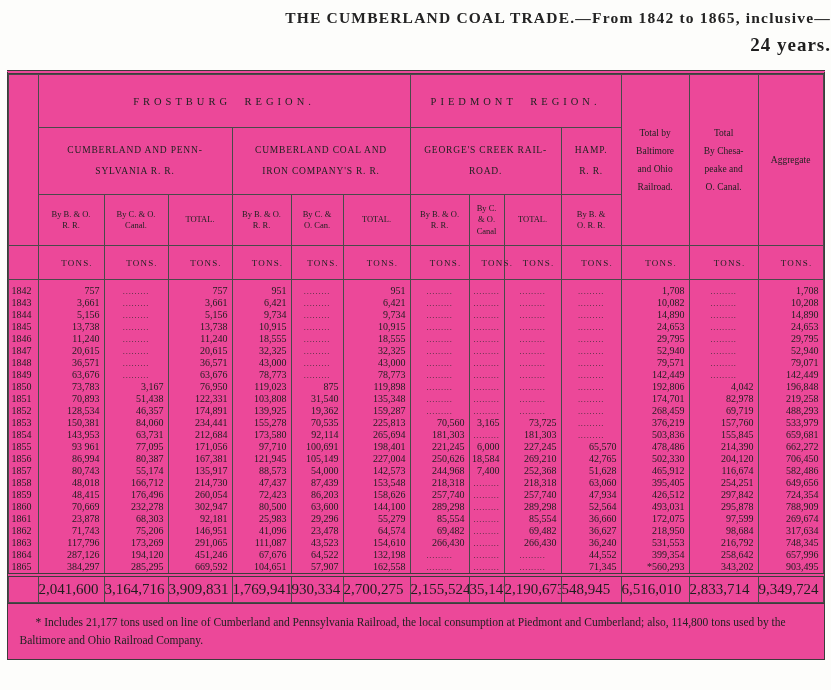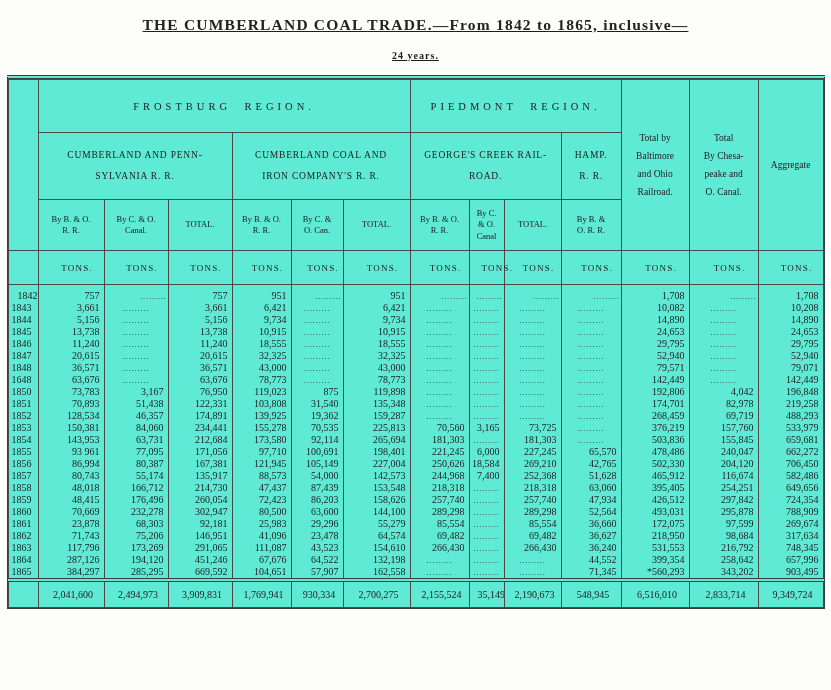--- a/index.html
+++ b/index.html
@@ -3,33 +3,33 @@
 <meta charset="utf-8">
 <style>
   html, body {
     margin: 0; padding: 0;
     width: 831px; height: 690px;
     background: #fdfdfb;
     color: #1e1e1e;
     font-family: "Liberation Serif", "DejaVu Serif", serif;
     overflow: hidden;
   }
-  .title-block { text-align: center; padding-top: 16px; text-decoration: underline; }
+  .title-block { text-align: right; padding-top: 9px; }
   .title-line1 {
     font-size: 15.5px; font-weight: bold; letter-spacing: 1.2px; color: #232323;
   }
-  .title-line2 { font-size: 10px; font-weight: bold; margin-top: 16px; letter-spacing: 1px; }
+  .title-line2 { font-size: 19px; font-weight: bold; margin-top: 7px; letter-spacing: 1px; }
 
   .table-frame {
     width: 818px;
     margin: 14px auto 0 auto;
     box-sizing: border-box;
     border: 1.5px solid #3c3c3c;
     border-top: 4px double #3c3c3c;
-    background: #5eead4;
+    background: #ec4899;
   }
   table {
     border-collapse: collapse;
     table-layout: fixed;
     width: 815px;
   }
   th {
     border: 1px solid #4a4a4a;
     font-weight: normal;
     text-align: center;
@@ -49,36 +49,36 @@
     border-right: 1px solid #4a4a4a;
     border-top: none; border-bottom: none;
     font-size: 10px;
     line-height: 12px;
     height: 12px;
     text-align: right;
     padding: 0 4px 0 0;
     white-space: nowrap;
     overflow: hidden;
   }
-  tbody tr:first-child td { padding-top: 5px; text-align: right; }
+  tbody tr:first-child td { padding-top: 5px; }
   tbody td.year { text-align: left; padding: 0 0 0 3px; }
   tbody td.dots {
     text-align: center;
     font-size: 8.5px;
     letter-spacing: 0.8px;
     color: #2c2c2c;
     padding: 0 1px;
   }
   tfoot td {
     border: 1px solid #4a4a4a;
     border-top: 4px double #3c3c3c;
-    font-size: 10px;
+    font-size: 15px;
     height: 25px;
-    text-align: center;
-    padding: 0 4px 0 8px;
+    text-align: left;
+    padding: 0 4px 0 0;
     white-space: nowrap;
     overflow: hidden;
   }
   .footnote {
     border-top: 1.5px solid #3c3c3c;
     font-size: 11.5px;
     line-height: 1.6;
     padding: 9px 10px 9px 12px;
     text-indent: 16px;
     color: #222;
@@ -279,21 +279,21 @@
           <td>43,000</td>
           <td class="dots">.........</td>
           <td class="dots">.........</td>
           <td class="dots">.........</td>
           <td class="dots">.........</td>
           <td>79,571</td>
           <td class="dots">.........</td>
           <td>79,071</td>
         </tr>
         <tr>
-          <td class="year">1648</td>
+          <td class="year">1849</td>
           <td>63,676</td>
           <td class="dots">.........</td>
           <td>63,676</td>
           <td>78,773</td>
           <td class="dots">.........</td>
           <td>78,773</td>
           <td class="dots">.........</td>
           <td class="dots">.........</td>
           <td class="dots">.........</td>
           <td class="dots">.........</td>
@@ -387,21 +387,21 @@
           <td>77,095</td>
           <td>171,056</td>
           <td>97,710</td>
           <td>100,691</td>
           <td>198,401</td>
           <td>221,245</td>
           <td>6,000</td>
           <td>227,245</td>
           <td>65,570</td>
           <td>478,486</td>
-          <td>240,047</td>
+          <td>214,390</td>
           <td>662,272</td>
         </tr>
         <tr>
           <td class="year">1856</td>
           <td>86,994</td>
           <td>80,387</td>
           <td>167,381</td>
           <td>121,945</td>
           <td>105,149</td>
           <td>227,004</td>
@@ -555,28 +555,31 @@
           <td>71,345</td>
           <td>*560,293</td>
           <td>343,202</td>
           <td>903,495</td>
         </tr>
       </tbody>
     <tfoot>
       <tr id="totals-row">
         <td class="year"></td>
       <td>2,041,600</td>
-          <td>2,494,973</td>
+          <td>3,164,716</td>
           <td>3,909,831</td>
           <td>1,769,941</td>
           <td>930,334</td>
           <td>2,700,275</td>
           <td>2,155,524</td>
           <td>35,149</td>
           <td>2,190,673</td>
           <td>548,945</td>
           <td>6,516,010</td>
           <td>2,833,714</td>
           <td>9,349,724</td>
         </tr>
     </tfoot>
   </table>
+  <div class="footnote">
+    <span>* Includes 21,177 tons used on line of Cumberland and Pennsylvania Railroad, the local consumption at Piedmont and Cumberland; also, 114,800 tons used by the Baltimore and Ohio Railroad Company.</span>
+  </div>
 </div>
 
 </body></html>

